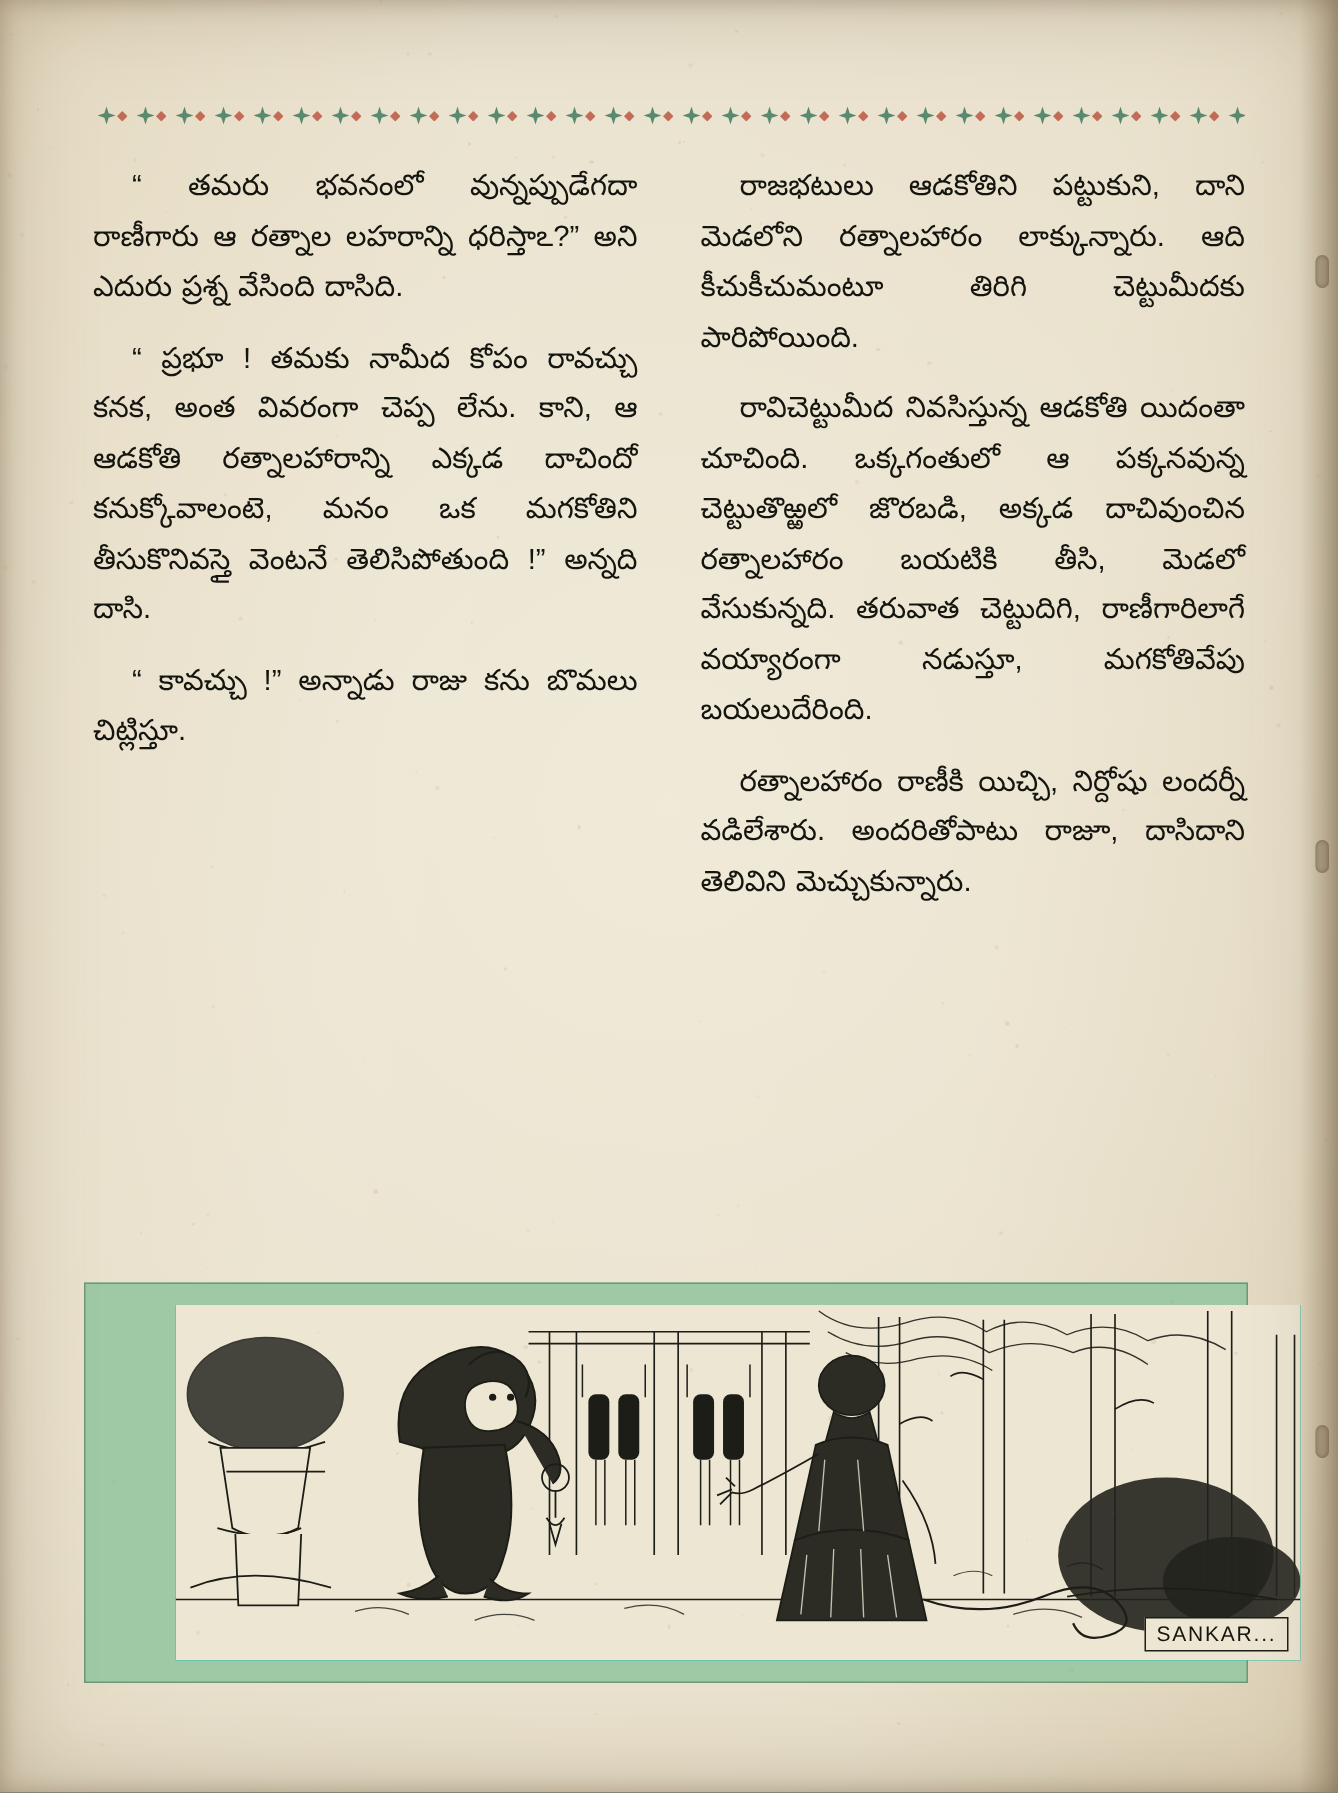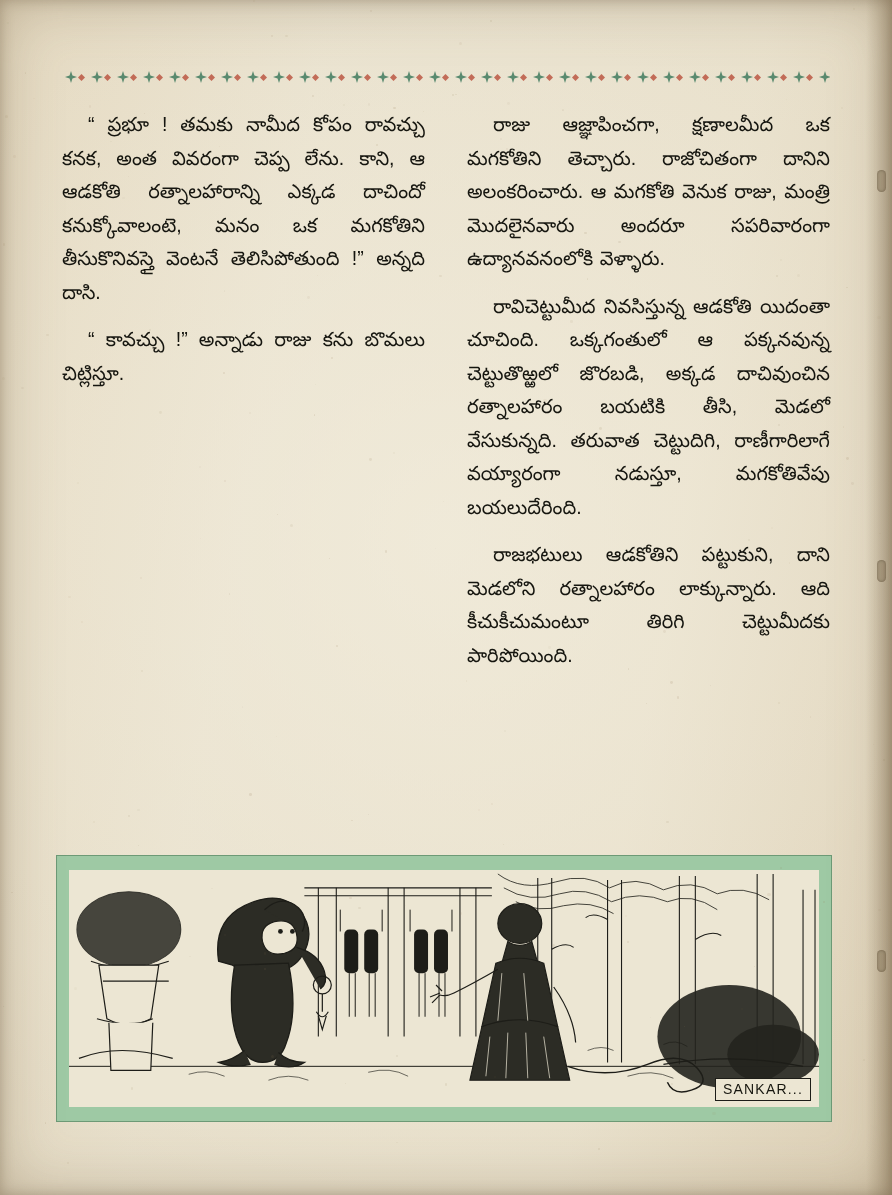--- a/index.html
+++ b/index.html
@@ -106,20 +106,21 @@
     border: 1px solid #6d9a76;
     box-sizing: border-box;
     padding: 14px 12px;
   }
   .illus-inner {
     position: relative;
     width: 100%;
     height: 100%;
     background: #14b8a6;
     overflow: hidden;
+    margin-left: 48px;
   }
   .illus-svg { display: block; width: 100%; height: 100%; }
   .signature {
     position: absolute;
     right: 8px;
     bottom: 6px;
     background: #ece6d3;
     border: 1.5px solid #1d1d18;
     padding: 2px 7px 3px 7px;
     font-size: 14px;
@@ -179,27 +180,28 @@
       <span class="motif"></span>
       <span class="motif"></span>
       <span class="motif"></span>
       <span class="motif"></span>
       <span class="motif"></span>
       <span class="motif"></span>
     </div>
 
   <div class="columns">
     <div class="col">
+      <p class="para">“ తమరు భవనంలో వున్నప్పుడేగదా రాణీగారు ఆ రత్నాల లహరాన్ని ధరిస్తాఽ?” అని ఎదురు ప్రశ్న వేసింది దాసిది.</p>
       <p class="para">“ ప్రభూ ! తమకు నామీద కోపం రావచ్చు కనక, అంత వివరంగా చెప్ప లేను. కాని, ఆ ఆడకోతి రత్నాలహారాన్ని ఎక్కడ దాచిందో కనుక్కోవాలంటె, మనం ఒక మగకోతిని తీసుకొనివస్తై వెంటనే తెలిసిపోతుంది !” అన్నది దాసి.</p>
       <p class="para">“ కావచ్చు !” అన్నాడు రాజు కను బొమలు చిట్లిస్తూ.</p>
     </div>
     <div class="col">
-      <p class="para">రాజు ఆజ్ఞాపించగా, క్షణాలమీద ఒక మగకోతిని తెచ్చారు. రాజోచితంగా దానిని అలంకరించారు. ఆ మగకోతి వెనుక రాజు, మంత్రి మొదలైనవారు అందరూ సపరివారంగా ఉద్యానవనంలోకి వెళ్ళారు.</p>
+      <p class="para">రాజభటులు ఆడకోతిని పట్టుకుని, దాని మెడలోని రత్నాలహారం లాక్కున్నారు. ఆది కీచుకీచుమంటూ తిరిగి చెట్టుమీదకు పారిపోయింది.</p>
       <p class="para">రావిచెట్టుమీద నివసిస్తున్న ఆడకోతి యిదంతా చూచింది. ఒక్కగంతులో ఆ పక్కనవున్న చెట్టుతొఱ్ఱలో జొరబడి, అక్కడ దాచివుంచిన రత్నాలహారం బయటికి తీసి, మెడలో వేసుకున్నది. తరువాత చెట్టుదిగి, రాణీగారిలాగే వయ్యారంగా నడుస్తూ, మగకోతివేపు బయలుదేరింది.</p>
-      <p class="para">రాజభటులు ఆడకోతిని పట్టుకుని, దాని మెడలోని రత్నాలహారం లాక్కున్నారు. ఆది కీచుకీచుమంటూ తిరిగి చెట్టుమీదకు పారిపోయింది.</p>
+      <p class="para">రత్నాలహారం రాణీకి యిచ్చి, నిర్దోషు లందర్నీ వడిలేశారు. అందరితోపాటు రాజూ, దాసిదాని తెలివిని మెచ్చుకున్నారు.</p>
     </div>
   </div>
 
   <div class="illustration">
     <div class="illus-inner">
       <svg class="illus-svg" viewBox="0 0 752 239" preserveAspectRatio="none">
         <rect x="0" y="0" width="752" height="239" fill="#ece6d3"></rect>
 
         <path d="M0 198 H752" stroke="#1d1d18" stroke-width="1" fill="none"></path>
 

